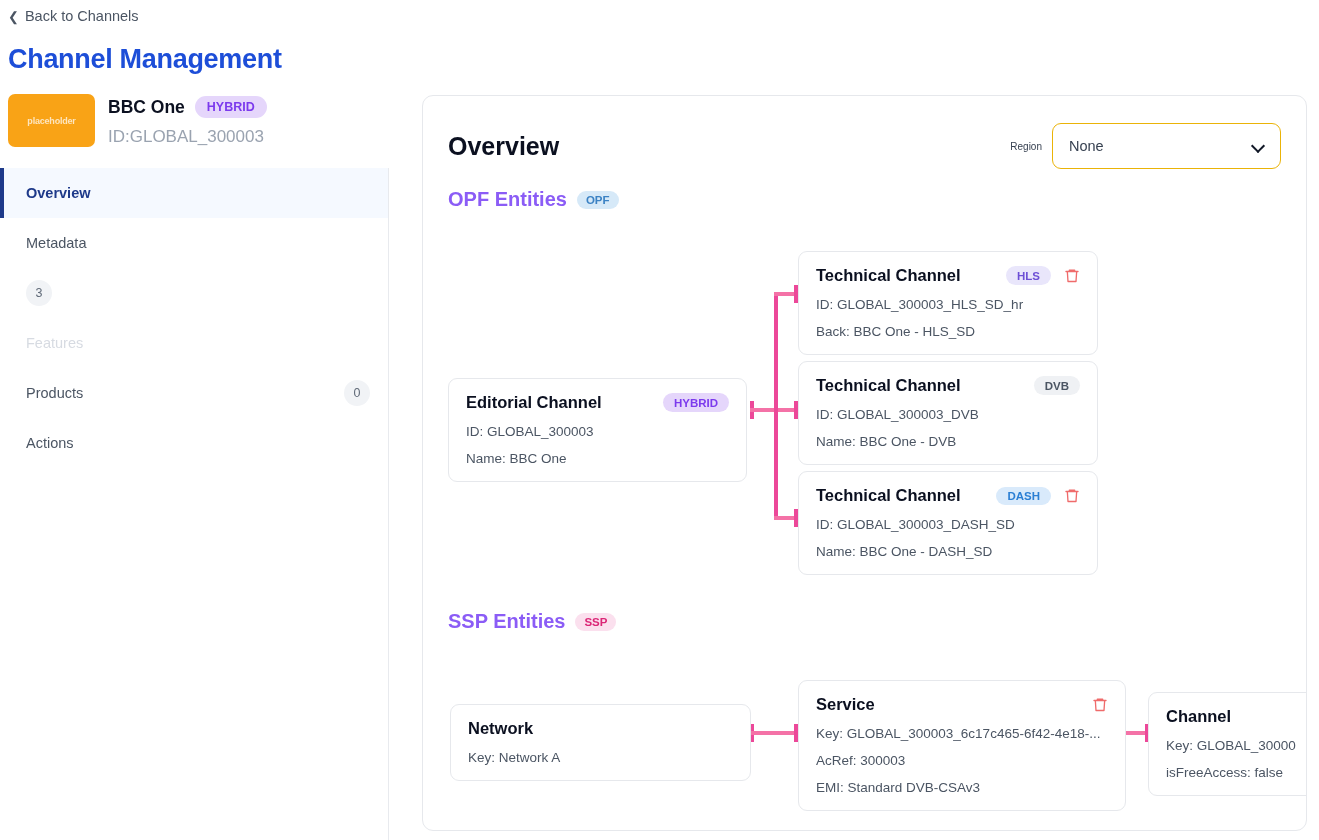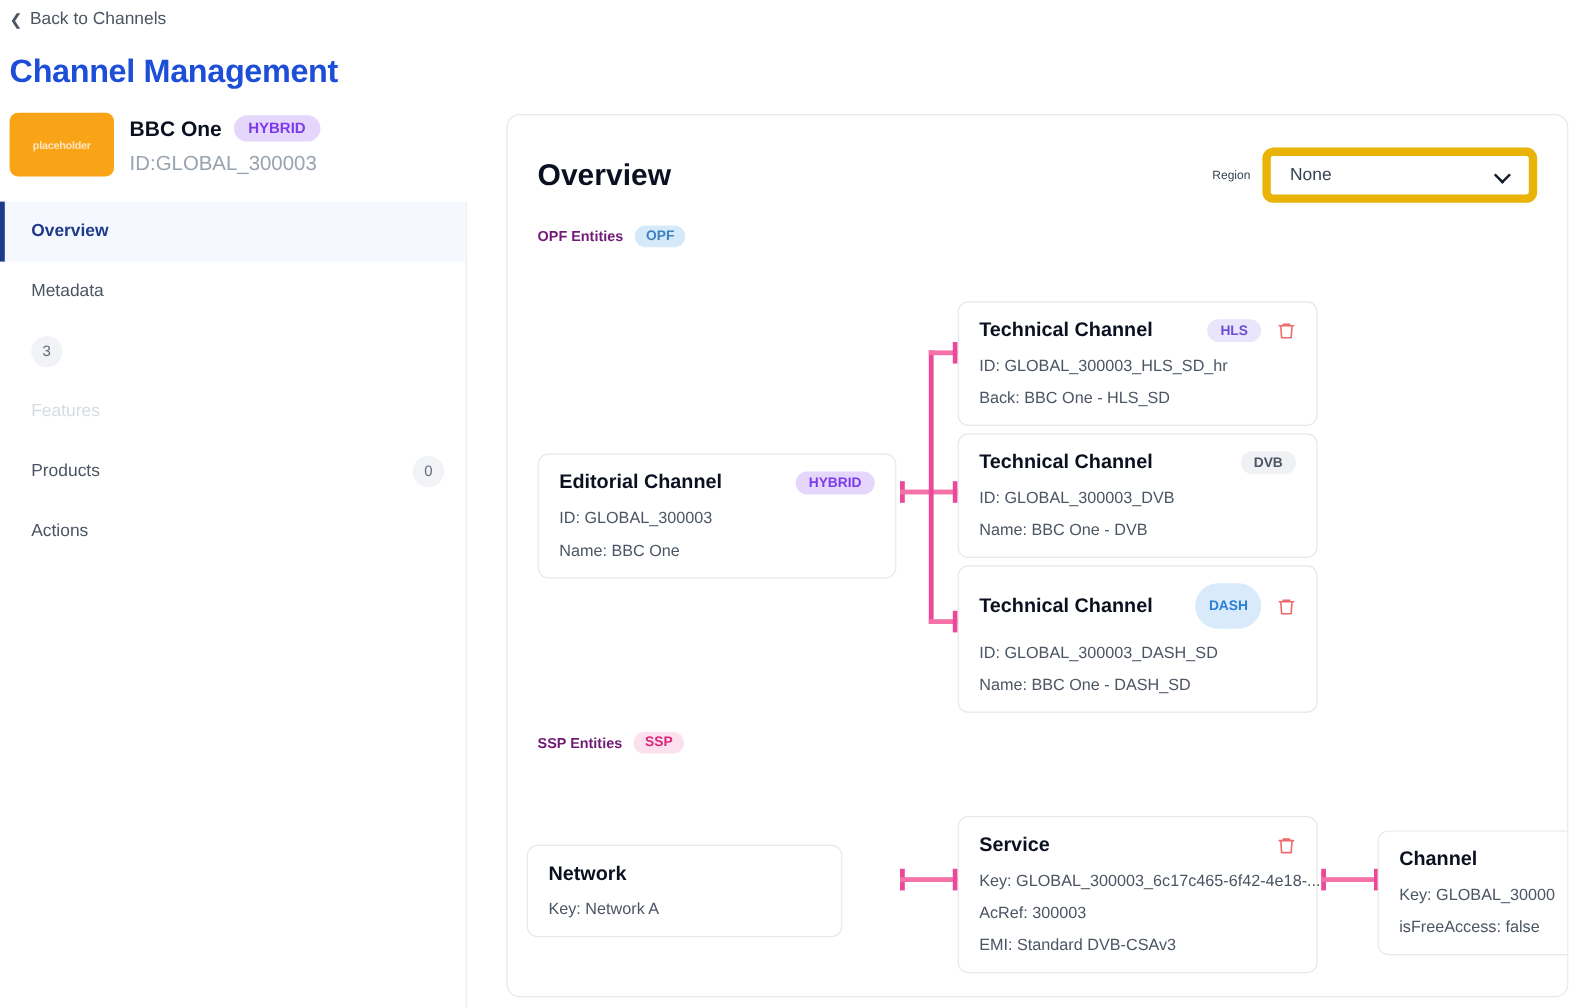--- a/index.html
+++ b/index.html
@@ -90,53 +90,53 @@
   }
   .panel-head {
     position: absolute; left: 25px; top: 27px; right: 25px;
     display: flex; align-items: center;
   }
   .overview-title { font-size: 25px; font-weight: bold; color: #0b1020; }
   .region-group { margin-left: auto; display: flex; align-items: center; gap: 10px; }
   .region-label { font-size: 10px; color: #374151; }
   .select-box {
     width: 229px; height: 46px;
-    border: 7px solid #eab308; border-radius: 9px;
+    border: 1px solid #eab308; border-radius: 9px;
     background: #fff; display: flex; align-items: center;
     padding: 0 16px; cursor: pointer; gap: 33px;
   }
   .select-value { font-size: 14.5px; color: #374151; flex: 1; }
   .chev { width: 11px; height: 11px; position: relative; }
   .chev::after {
     content: ""; position: absolute; left: 0; top: 0;
     width: 8px; height: 8px;
     border-right: 2px solid #111827; border-bottom: 2px solid #111827;
     transform: rotate(45deg);
   }
 
   .section-head {
     position: absolute; display: flex; align-items: center; gap: 10px;
   }
-  .section-title { font-size: 12px; font-weight: bold; color: #701a75; }
+  .section-title { font-size: 20px; font-weight: bold; color: #8b5cf6; }
   .badge-opf { background: #d6e9f8; color: #3b82c4; font-size: 11.5px; padding: 3px 9px; }
   .badge-ssp { background: #fbe0ee; color: #db2777; font-size: 11.5px; padding: 3px 9px; }
 
   
   .card {
     position: absolute;
     border: 1px solid #e6e8ec; border-radius: 9px;
     background: #fff; padding: 14px 17px 15px 17px;
   }
   .card-head { display: flex; align-items: center; gap: 10px; }
   .card-title { font-size: 16.5px; font-weight: bold; color: #0b1020; }
   .card-badges { margin-left: auto; display: flex; align-items: center; gap: 13px; }
   .badge-card-hybrid { background: #e5d6fb; color: #7c3aed; font-size: 11.5px; padding: 3.5px 11px; }
   .badge-hls { background: #e9e6fb; color: #6d4fd6; font-size: 11.5px; padding: 3.5px 11px; }
   .badge-dvb { background: #eff1f4; color: #4b5563; font-size: 11.5px; padding: 3.5px 11px; }
-  .badge-dash { background: #d9eafb; color: #2b7fd4; font-size: 11.5px; padding: 13px 11px; }
+  .badge-dash { background: #d9eafb; color: #2b7fd4; font-size: 11.5px; padding: 3px 11px; }
   .card-line { font-size: 13.5px; color: #4b5563; margin-top: 12px; white-space: nowrap; }
   .trash { width: 16px; height: 17px; cursor: pointer; display: block; }
 
   
   .conn-h { position: absolute; height: 4px; background: #f472a7; }
   .conn-v { position: absolute; width: 4px; background: #ec4899; }
   .cap { position: absolute; width: 4px; height: 18px; background: #ec4899; }
 </style>
 </head>
 <body>
@@ -270,28 +270,28 @@
   </div>
 
   <div class="cap" style="left:327px; top:628px;"></div>
   <div class="conn-h" style="left:327px; top:635px; width:48px;"></div>
   <div class="cap" style="left:371px; top:628px;"></div>
 
   <div class="cap" style="left:678px; top:628px;"></div>
   <div class="conn-h" style="left:678px; top:635px; width:48px;"></div>
   <div class="cap" style="left:722px; top:628px;"></div>
 
-  <div class="card" style="left:16px; top:608px; width:263px;">
+  <div class="card" style="left:27px; top:608px; width:301px;">
     <div class="card-head">
       <span class="card-title">Network</span>
     </div>
     <div class="card-line">Key: Network A</div>
   </div>
 
-  <div class="card" style="left:375px; top:584px; width:300px;">
+  <div class="card" style="left:375px; top:584px; width:328px;">
     <div class="card-head">
       <span class="card-title">Service</span>
       <span class="card-badges">
         <span>
           <svg class="trash" viewBox="0 0 24 24" fill="none" stroke="#ef6b6b" stroke-width="2" stroke-linecap="round" stroke-linejoin="round">
             <path d="M3 6h18M8 6V4h8v2M5 6l1 15h12l1-15"></path>
           </svg>
         </span>
       </span>
     </div>

